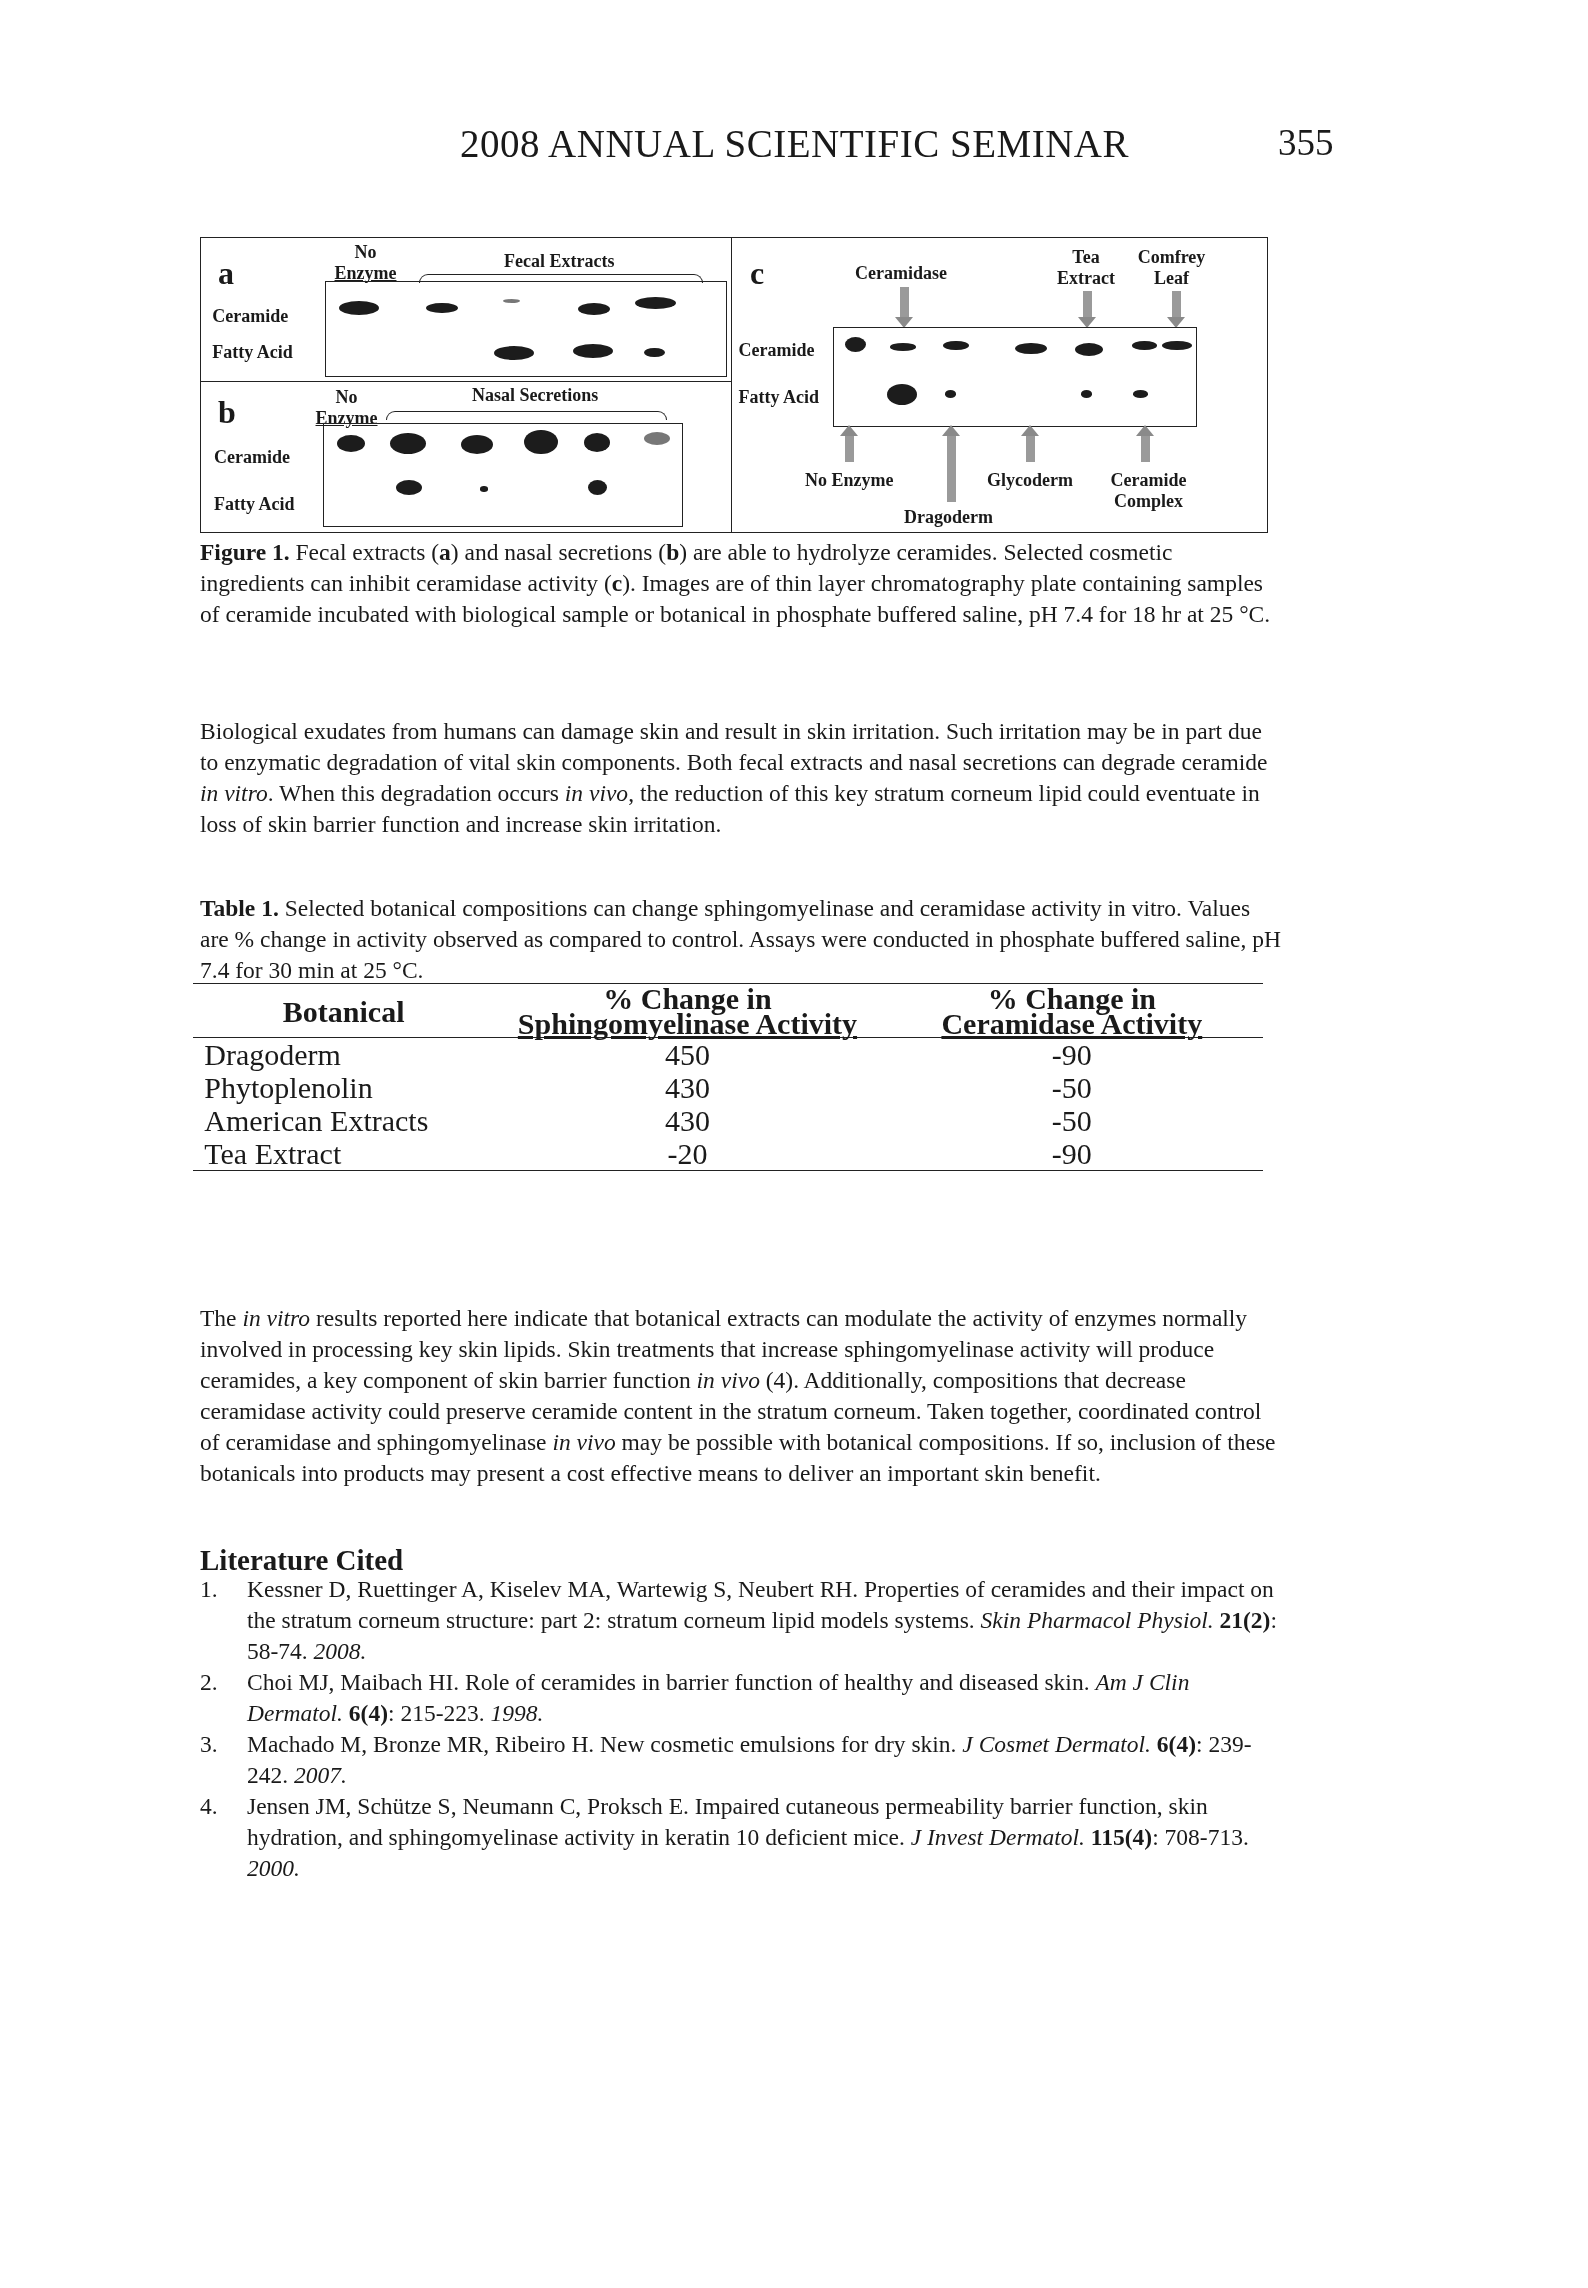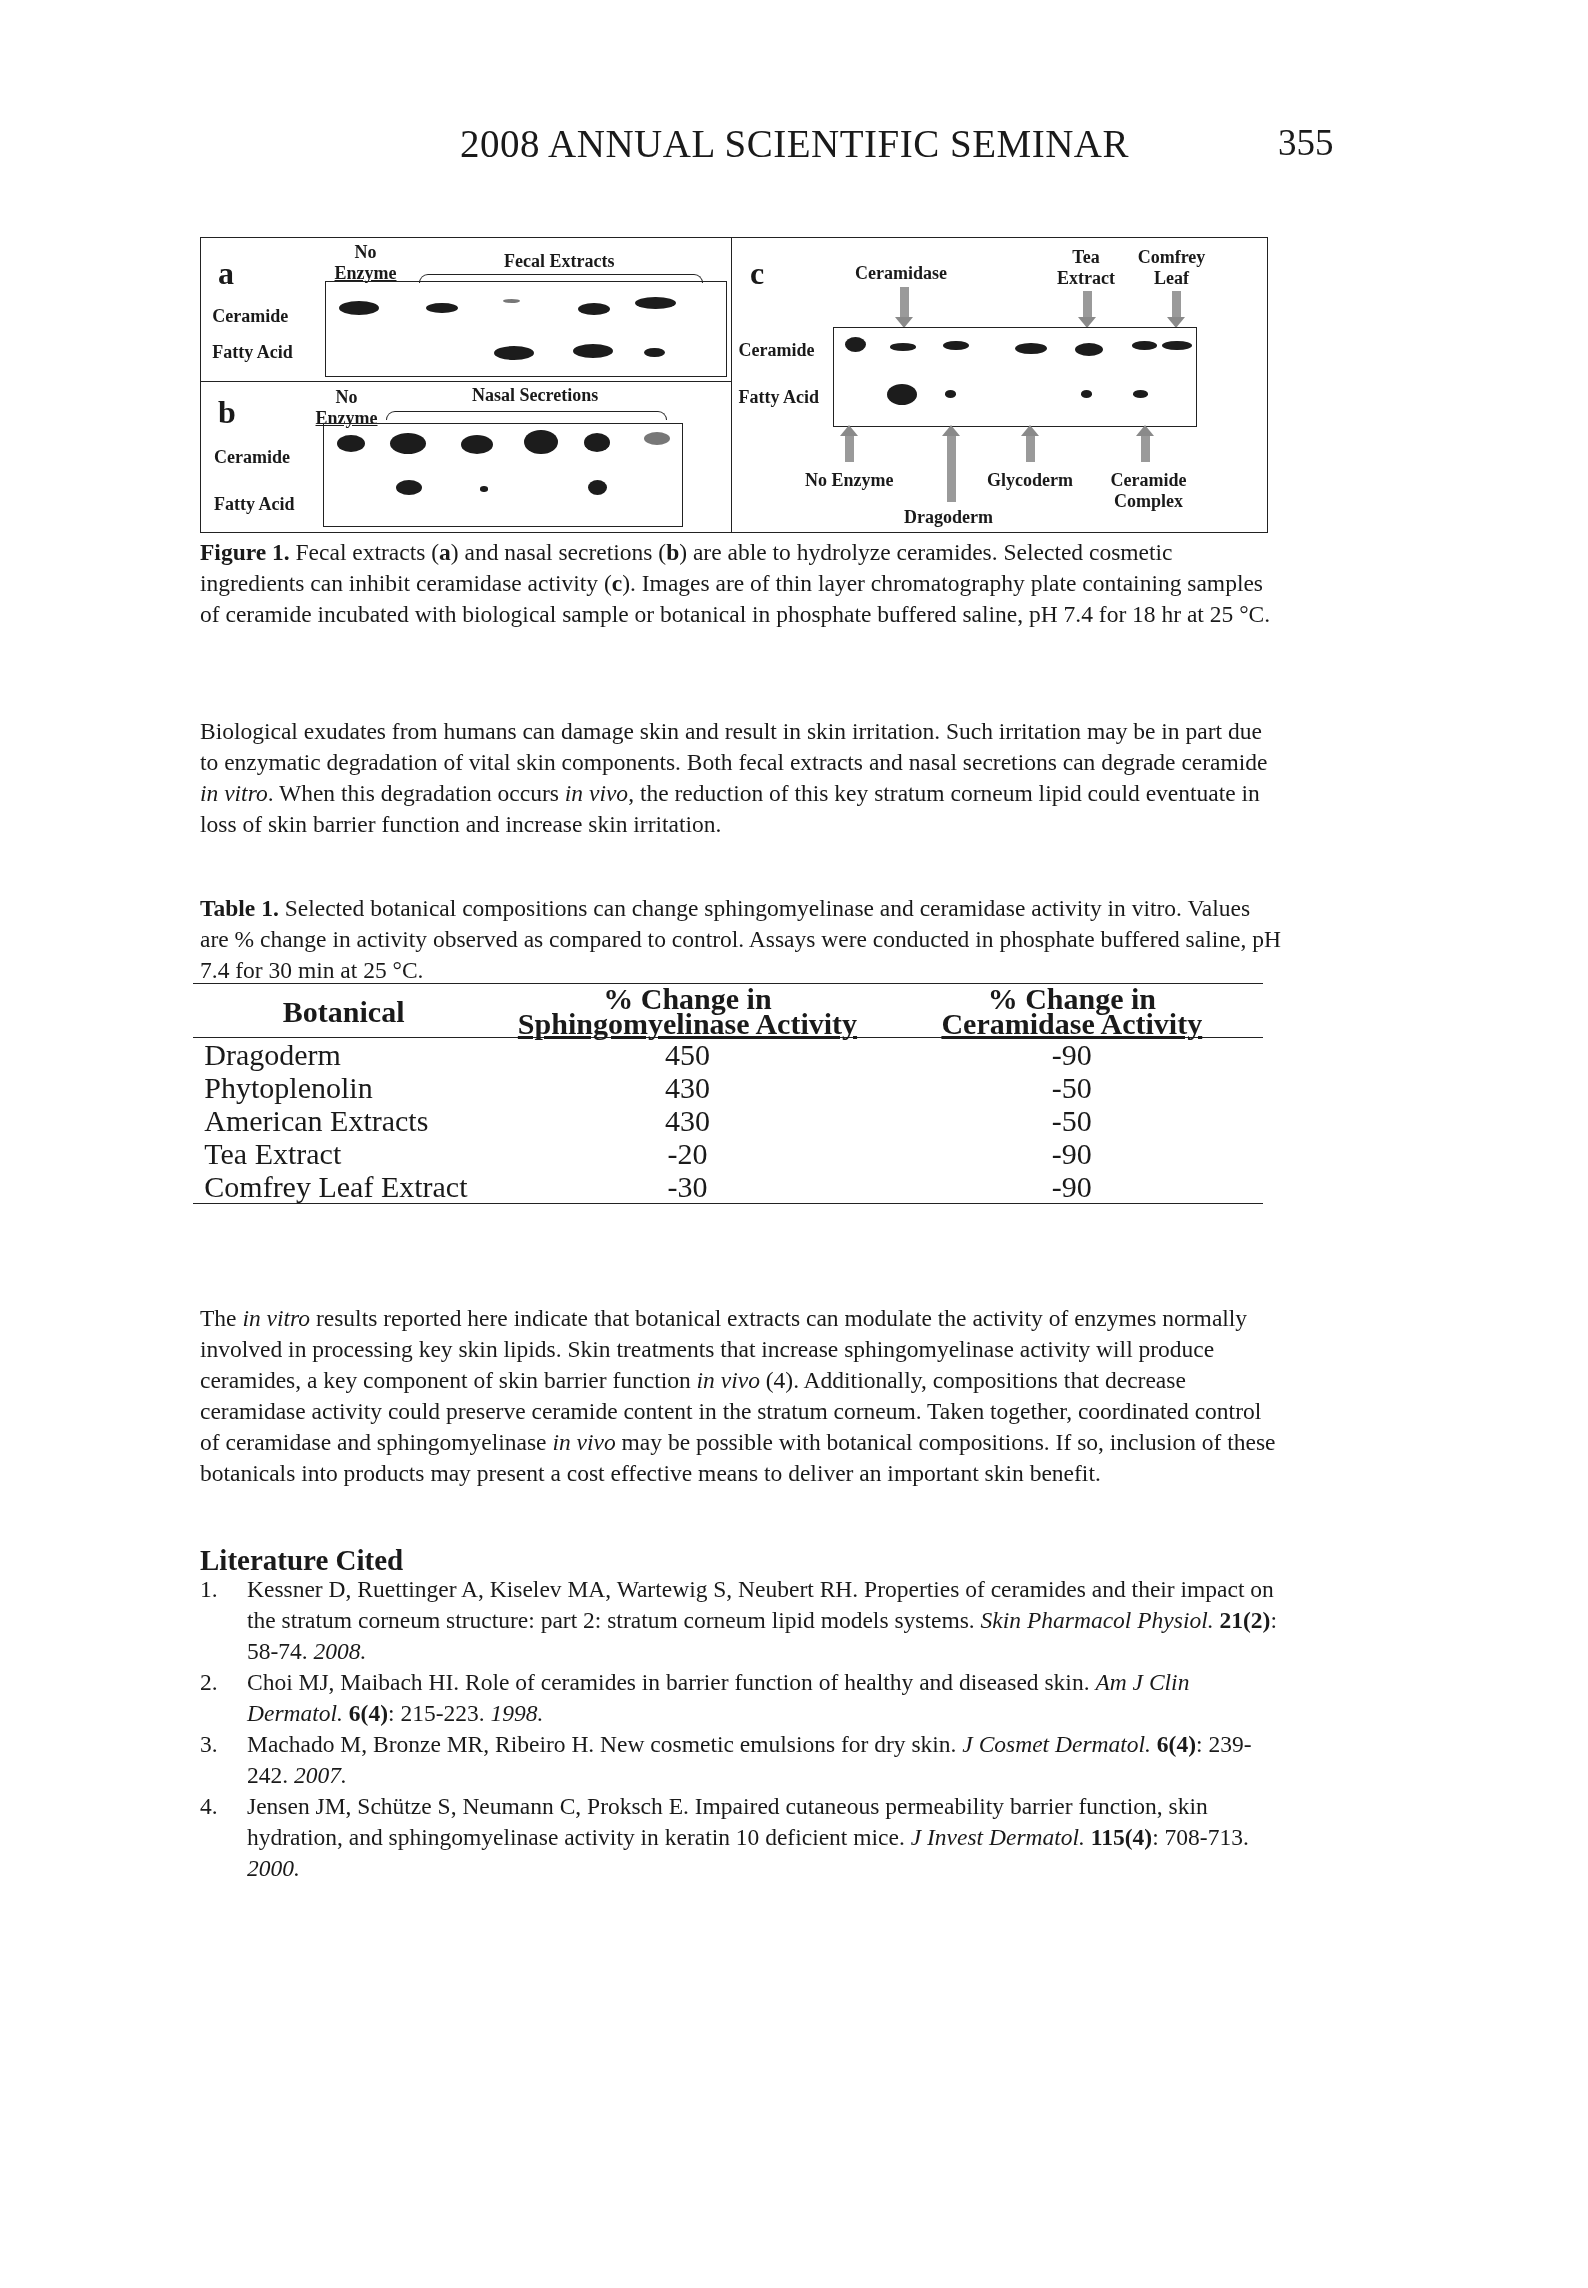--- a/index.html
+++ b/index.html
@@ -193,25 +193,20 @@
     <tr>
       <td>American Extracts</td>
       <td class="num">430</td>
       <td class="num">-50</td>
     </tr>
     <tr>
       <td>Tea Extract</td>
       <td class="num">-20</td>
       <td class="num">-90</td>
     </tr>
-    <tr>
-      <td>Comfrey Leaf Extract</td>
-      <td class="num">-30</td>
-      <td class="num">-90</td>
-    </tr>
   </tbody>
 </table>
 
 <div class="para" style="top:1303px;"><span>The </span><i>in vitro</i><span> results reported here indicate that botanical extracts can modulate the activity of enzymes normally involved in processing key skin lipids.  Skin treatments that increase sphingomyelinase activity will produce ceramides, a key component of skin barrier function </span><i>in vivo</i><span> (4).  Additionally, compositions that decrease ceramidase activity could preserve ceramide content in the stratum corneum.  Taken together, coordinated control of ceramidase and sphingomyelinase </span><i>in vivo</i><span> may be possible with botanical compositions.  If so, inclusion of these botanicals into products may present a cost effective means to deliver an important skin benefit.</span></div>
 
 <div class="lit-heading">Literature Cited</div>
 <ol class="refs">
   <li><span class="rnum">1.</span><span>Kessner D, Ruettinger A, Kiselev MA, Wartewig S, Neubert RH.  Properties of ceramides and their impact on the stratum corneum structure: part 2: stratum corneum lipid models systems.  </span><i>Skin Pharmacol Physiol.</i>  <b>21(2)</b><span>: 58-74.  </span><i>2008.</i></li>
   <li><span class="rnum">2.</span><span>Choi MJ, Maibach HI.  Role of ceramides in barrier function of healthy and diseased skin.  </span><i>Am J Clin Dermatol.</i>  <b>6(4)</b><span>: 215-223.  </span><i>1998.</i></li>
   <li><span class="rnum">3.</span><span>Machado M, Bronze MR, Ribeiro H.  New cosmetic emulsions for dry skin.  </span><i>J Cosmet Dermatol.</i>  <b>6(4)</b><span>: 239-242.  </span><i>2007.</i></li>

